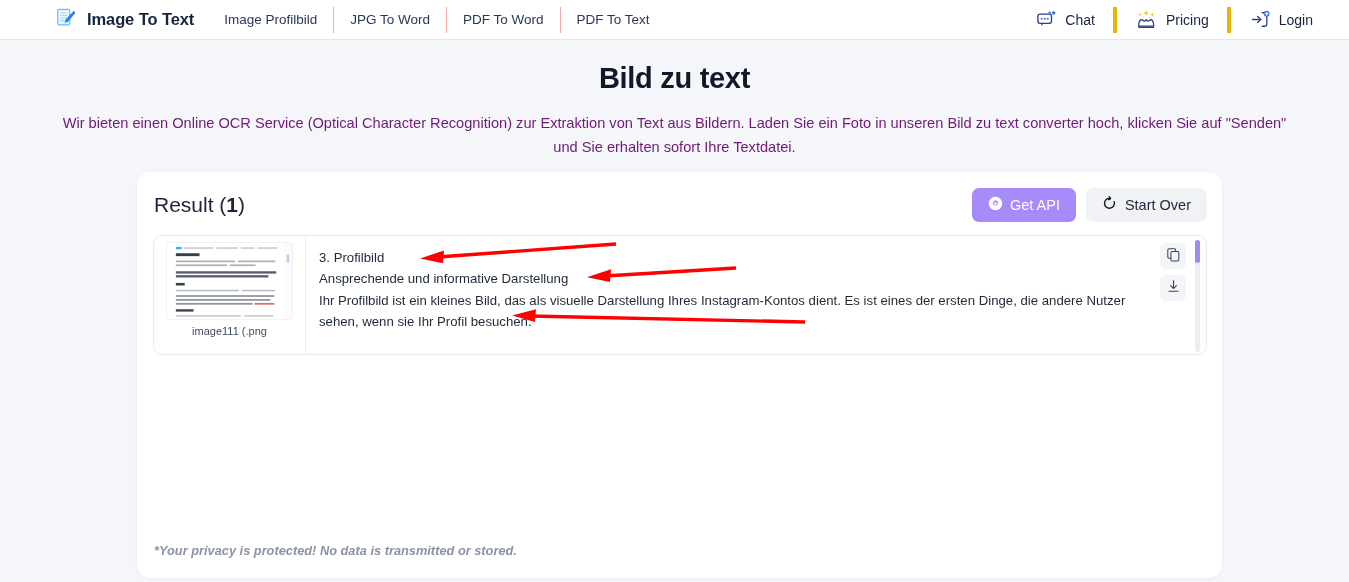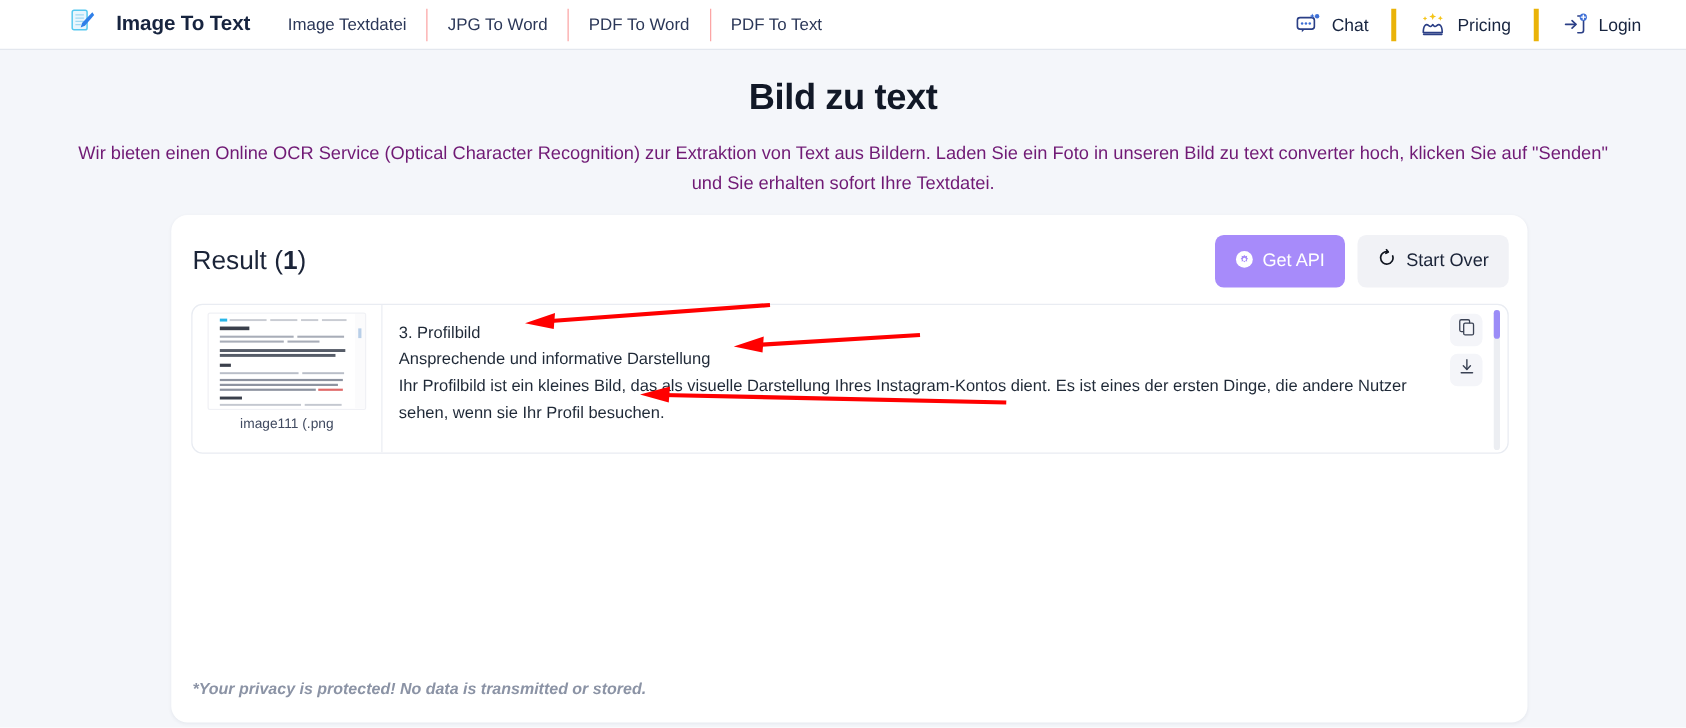--- a/index.html
+++ b/index.html
@@ -26,21 +26,21 @@
     position: relative;
   }
   .nav-left {
     display: flex;
     align-items: center;
     height: 100%;
   }
   .brand {
     display: flex;
     align-items: center;
-    gap: 16px;
+    gap: 10px;
     padding: 0 14px 0 55px;
     height: 100%;
     cursor: pointer;
   }
   .brand-label {
     font-size: 16.5px;
     font-weight: 700;
     color: #17243f;
     letter-spacing: -0.1px;
   }
@@ -118,21 +118,21 @@
   }
   .result-title b { font-weight: 700; }
   .head-btns { margin-left: auto; display: flex; gap: 10px; }
   .btn {
     display: inline-flex;
     align-items: center;
     gap: 7px;
     border: none;
     border-radius: 7px;
     font-size: 14.5px;
-    height: 42px;
+    height: 34px;
     padding: 0 16px;
     cursor: pointer;
     font-family: inherit;
   }
   .btn-api { background: #a78bfa; color: #fff; }
   .btn-over { background: #f1f2f6; color: #1b2438; }
 
   
   .result-box {
     position: relative;
@@ -245,21 +245,21 @@
           <line x1="5.8" y1="9.3" x2="13.2" y2="9.3" stroke="#9fd9f2" stroke-width="1.1"></line>
           <line x1="5.8" y1="12.1" x2="13.2" y2="12.1" stroke="#9fd9f2" stroke-width="1.1"></line>
           <line x1="5.8" y1="14.9" x2="10.5" y2="14.9" stroke="#9fd9f2" stroke-width="1.1"></line>
           <path d="M20.6 4.2 L11.6 13.6 L10.4 17.4 L14.1 16.0 L22.2 6.6 Z" fill="#2f7fe8"></path>
         </svg>
       </span>
       <span class="brand-label">Image To Text</span>
     </div>
 
     <div class="nav-items">
-      <div class="nav-item">Image Textdatei</div>
+      <div class="nav-item">Image Profilbild</div>
       <div class="nav-item">JPG To Word</div>
       <div class="nav-item">PDF To Word</div>
       <div class="nav-item">PDF To Text</div>
     </div>
   </div>
 
   <div class="nav-right">
     <div class="nav-action">
       <span class="ico">
         <svg width="21" height="21" viewBox="0 0 24 24">

